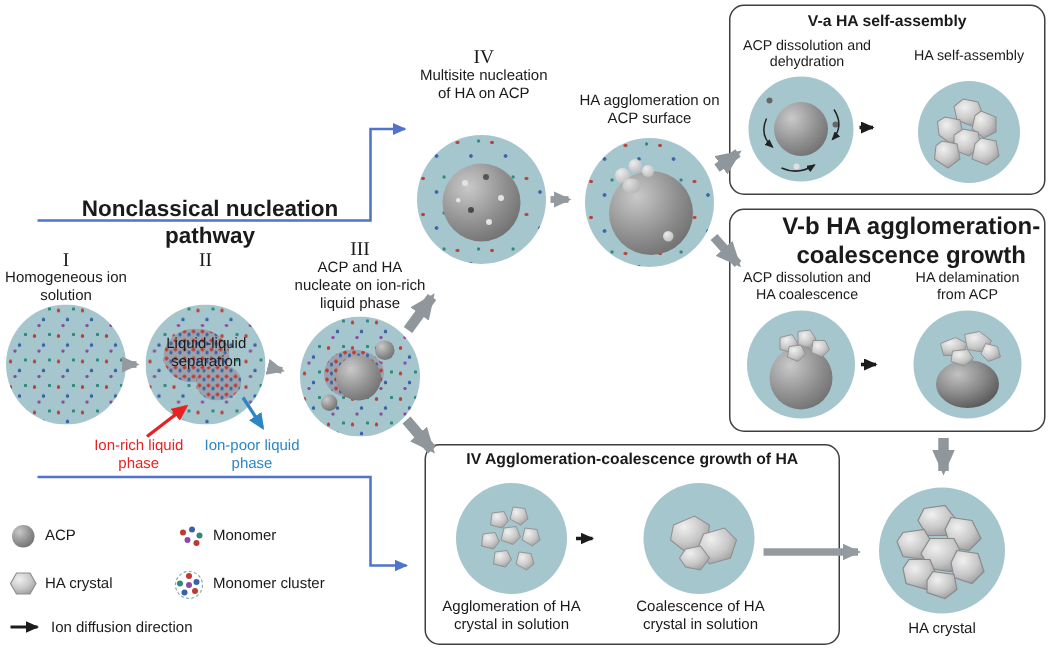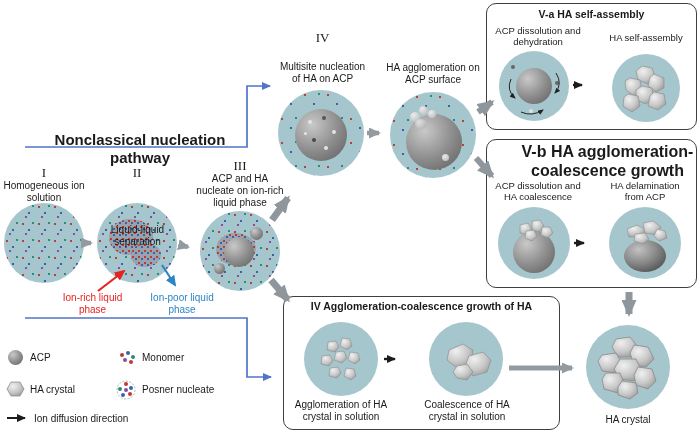--- a/index.html
+++ b/index.html
@@ -230,26 +230,26 @@
   <div class="txt serif" style="left:4px;top:165px;width:80px;">I</div>
   <div class="txt" style="left:0px;top:180px;width:88px;">Homogeneous ion solution</div>
 
   <div class="txt serif" style="left:97px;top:165px;width:80px;">II</div>
   <div class="txt" style="left:95px;top:180px;width:85px;margin-top:44px;">Liquid-liquid separation</div>
 
   <div class="txt serif" style="left:195px;top:158px;width:90px;">III</div>
   <div class="txt" style="left:194px;top:173px;width:92px;">ACP and HA nucleate on ion-rich liquid phase</div>
 
   <div class="txt serif" style="left:280px;top:30px;width:85px;">IV</div>
-  <div class="txt" style="left:276px;top:45px;width:93px;margin-top:16px;">Multisite nucleation of HA on ACP</div>
+  <div class="txt" style="left:276px;top:45px;width:93px;">Multisite nucleation of HA on ACP</div>
 
   <div class="txt" style="left:385px;top:62px;width:96px;">HA agglomeration on ACP surface</div>
 
   <div class="txt red" style="left:55px;top:292px;width:75px;">Ion-rich liquid phase</div>
-  <div class="txt blue" style="left:146px;top:292px;width:72px;">Ion-poor liquid phase</div>
+  <div class="txt blue" style="left:132px;top:292px;width:72px;">Ion-poor liquid phase</div>
 
   <div class="txt bold" style="left:491px;top:8px;width:201px;font-size:10.5px;">V-a HA self-assembly</div>
   <div class="txt small" style="left:490px;top:25px;width:96px;">ACP dissolution and dehydration</div>
   <div class="txt small" style="left:600px;top:32px;width:92px;">HA self-assembly</div>
 
   <div class="txt bold" style="left:507px;top:143px;width:201px;font-size:16px;">V-b HA agglomeration-coalescence growth</div>
   <div class="txt small" style="left:488px;top:180px;width:100px;">ACP dissolution and HA coalescence</div>
   <div class="txt small" style="left:600px;top:180px;width:90px;">HA delamination from ACP</div>
 
   <div class="txt bold" style="left:300px;top:300px;width:243px;font-size:10.5px;">IV Agglomeration-coalescence growth of HA</div>
@@ -277,20 +277,20 @@
 
   <svg class="abs" style="left:115px;top:379px;" width="22" height="22">
     <circle cx="11" cy="11" r="9" fill="none" stroke="#8aa" stroke-width="0.8" stroke-dasharray="2 1.5"></circle>
     <circle cx="11" cy="5" r="2" fill="#bf3a30"></circle>
     <circle cx="16" cy="9" r="2" fill="#3a62a8"></circle>
     <circle cx="15" cy="15" r="2" fill="#bf3a30"></circle>
     <circle cx="8" cy="16" r="2" fill="#3a62a8"></circle>
     <circle cx="5" cy="10" r="2" fill="#2e8a7a"></circle>
     <circle cx="11" cy="11" r="2" fill="#8a4ba0"></circle>
   </svg>
-  <div class="txt" style="left:142px;top:384px;width:80px;text-align:left;">Posner nucleate</div>
+  <div class="txt" style="left:142px;top:384px;width:80px;text-align:left;">Monomer cluster</div>
 
   <svg class="abs" style="left:6px;top:412px;" width="28" height="12">
     <path d="M1,6 L19,6" stroke="#1c1c1c" stroke-width="2" fill="none" marker-end="url(#mBlack)"></path>
   </svg>
   <div class="txt" style="left:34px;top:413px;width:130px;text-align:left;">Ion diffusion direction</div>
 
 </div>
 
 </body></html>

